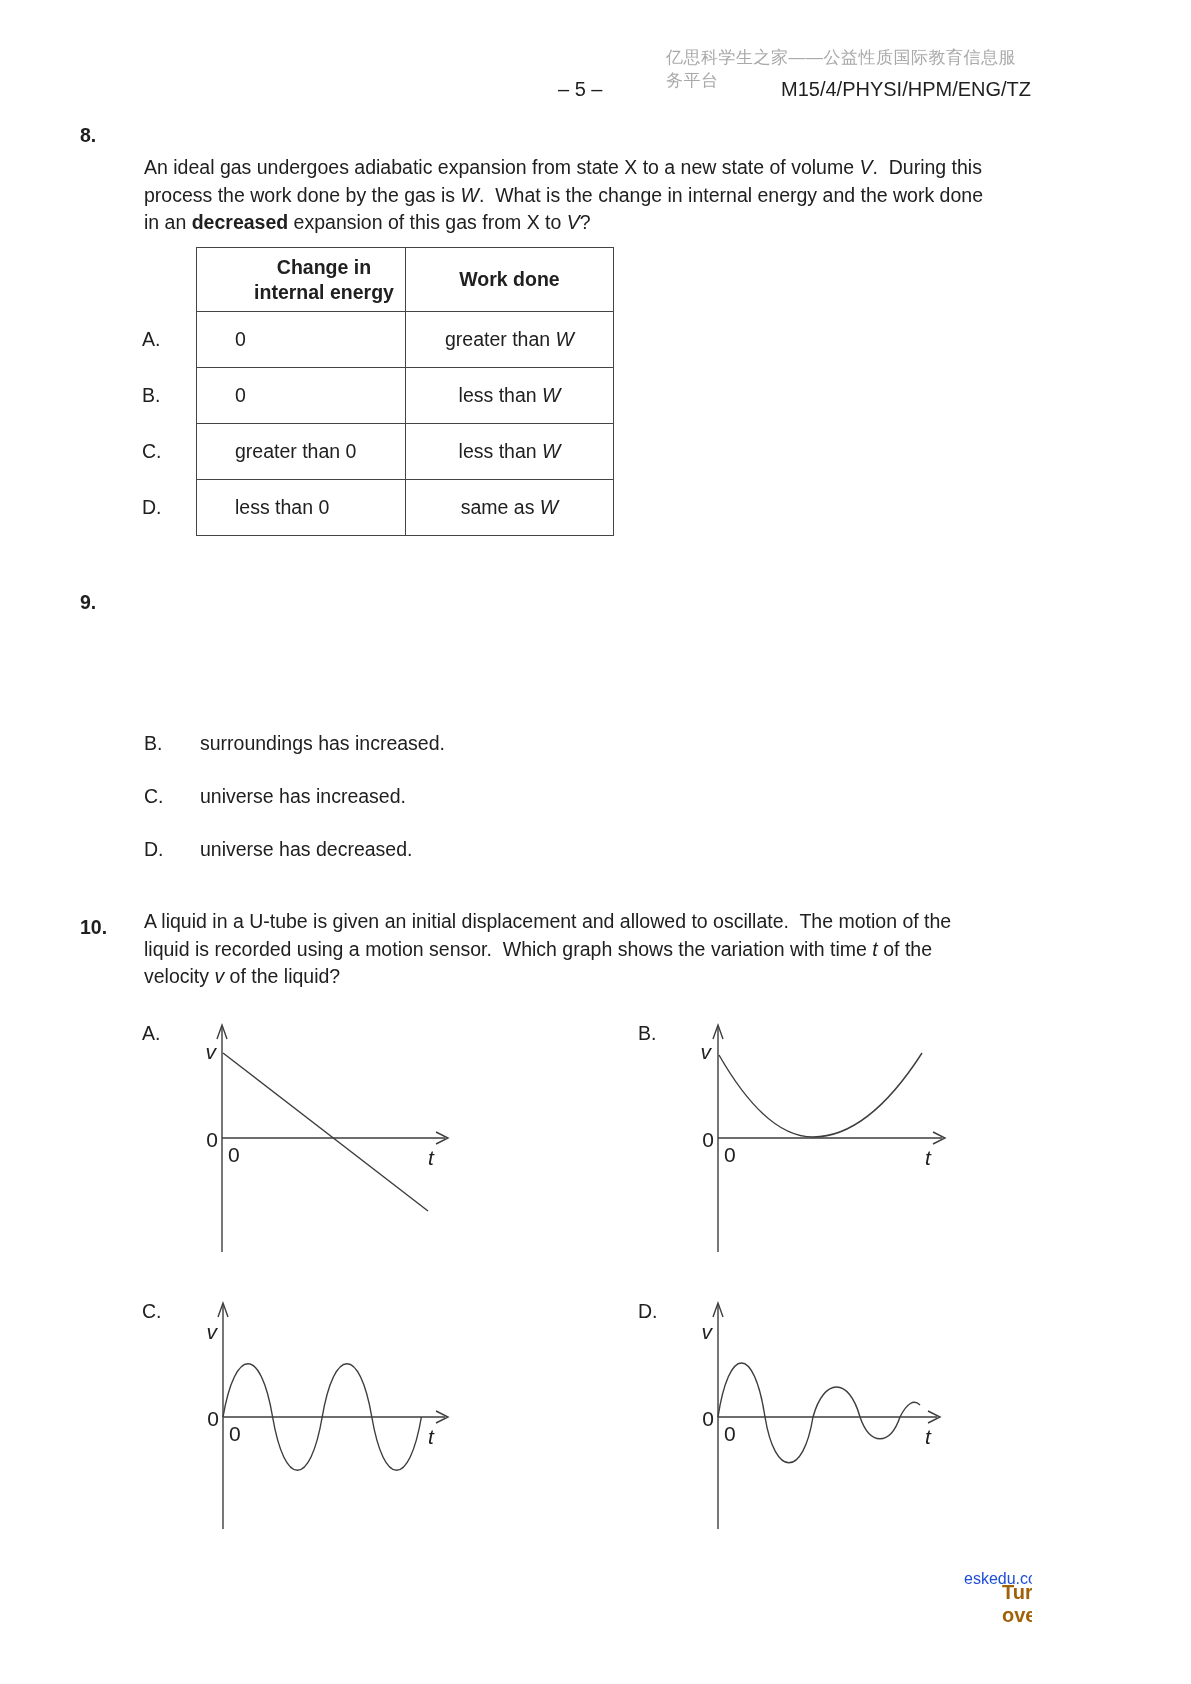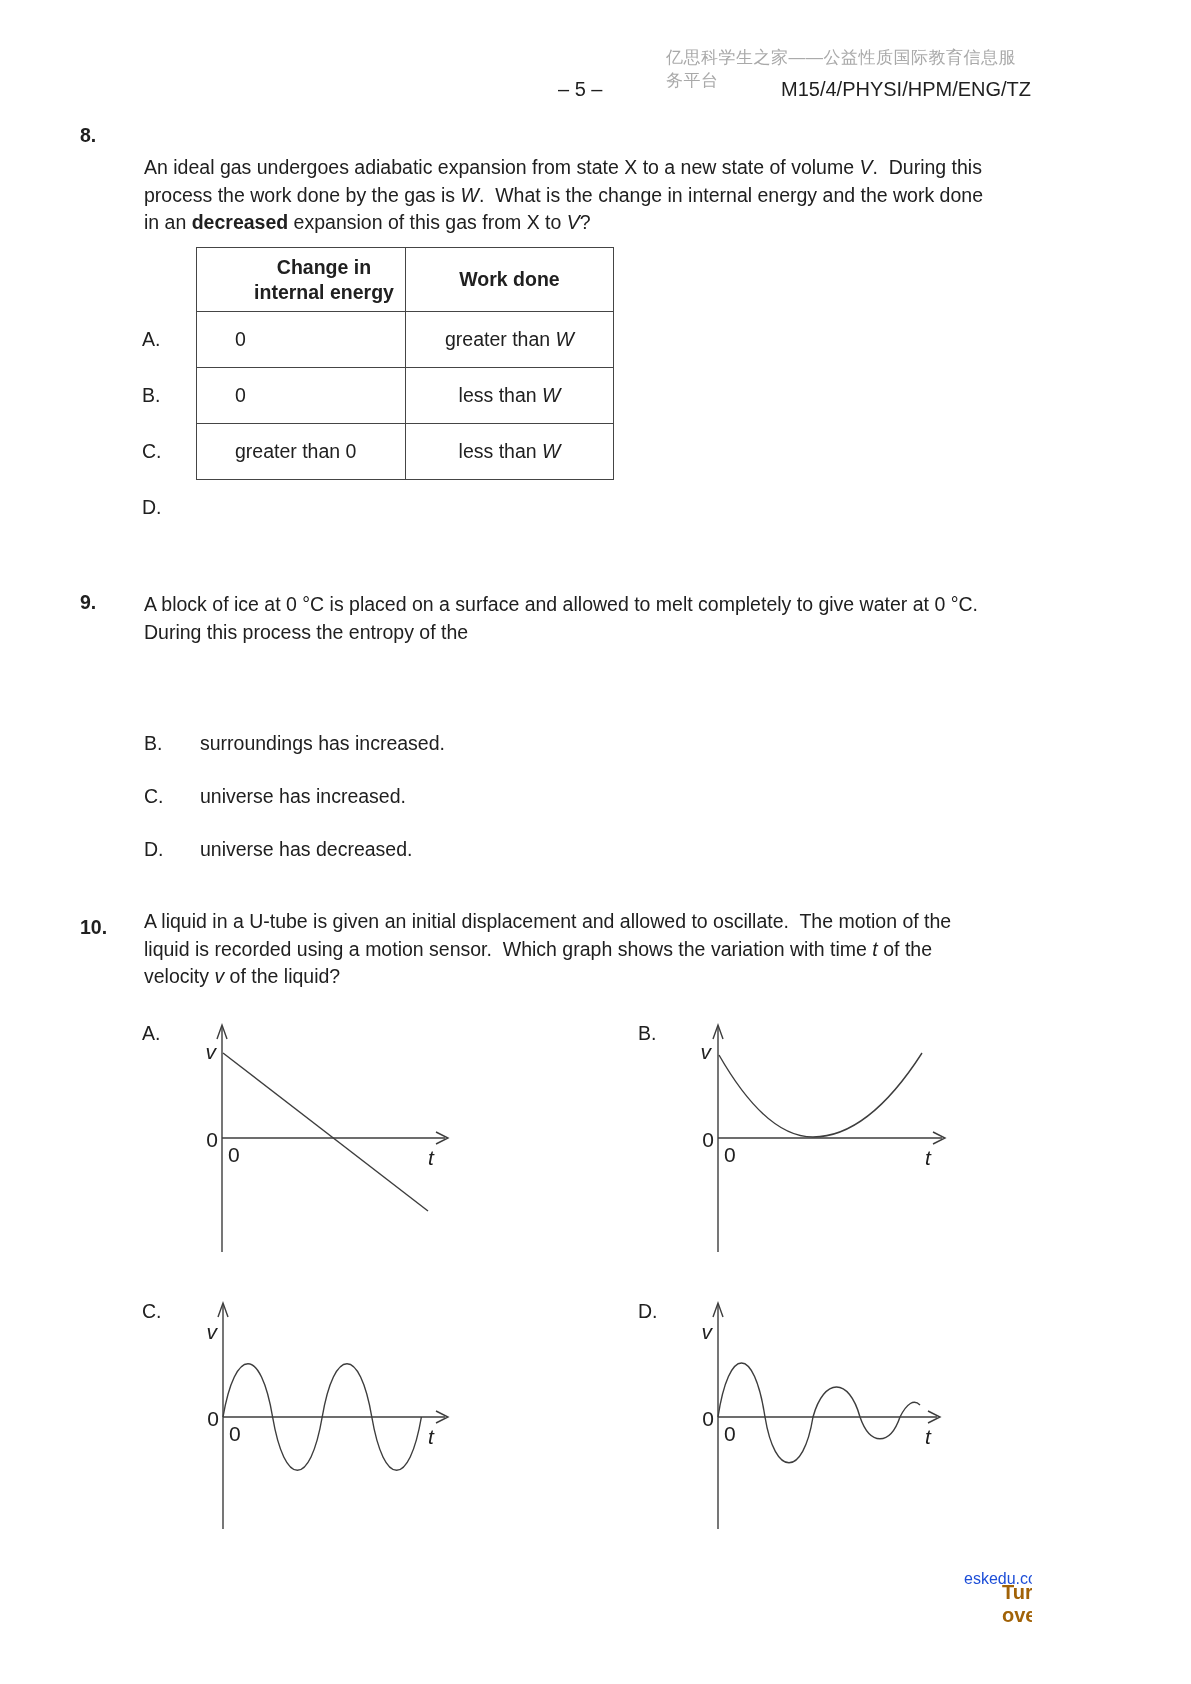--- a/index.html
+++ b/index.html
@@ -56,25 +56,28 @@
       <td class="c2">greater than <i>W</i></td>
     </tr>
     <tr>
       <td class="c1">0</td>
       <td class="c2">less than <i>W</i></td>
     </tr>
     <tr>
       <td class="c1">greater than 0</td>
       <td class="c2">less than <i>W</i></td>
     </tr>
+    <tr>
+      <td class="c1">less than 0</td>
+      <td class="c2">same as <i>W</i></td>
+    </tr>
   </tbody>
     </table>
 
   <div class="abs qnum" style="left:80px; top:591px;">9.</div>
-  <div class="abs qbody" style="left:144px; top:591px;">A block of ice at 0 °C is placed on a surface and allowed to melt completely to give water at 0 °C.<br>During this process the entropy of the</div>
 
   <div class="abs opt" style="left:144px; top:732px;">
     <span class="letter">B.</span><span>surroundings has increased.</span>
   </div>
   <div class="abs opt" style="left:144px; top:785px;">
     <span class="letter">C.</span><span>universe has increased.</span>
   </div>
   <div class="abs opt" style="left:144px; top:838px;">
     <span class="letter">D.</span><span>universe has decreased.</span>
   </div>

